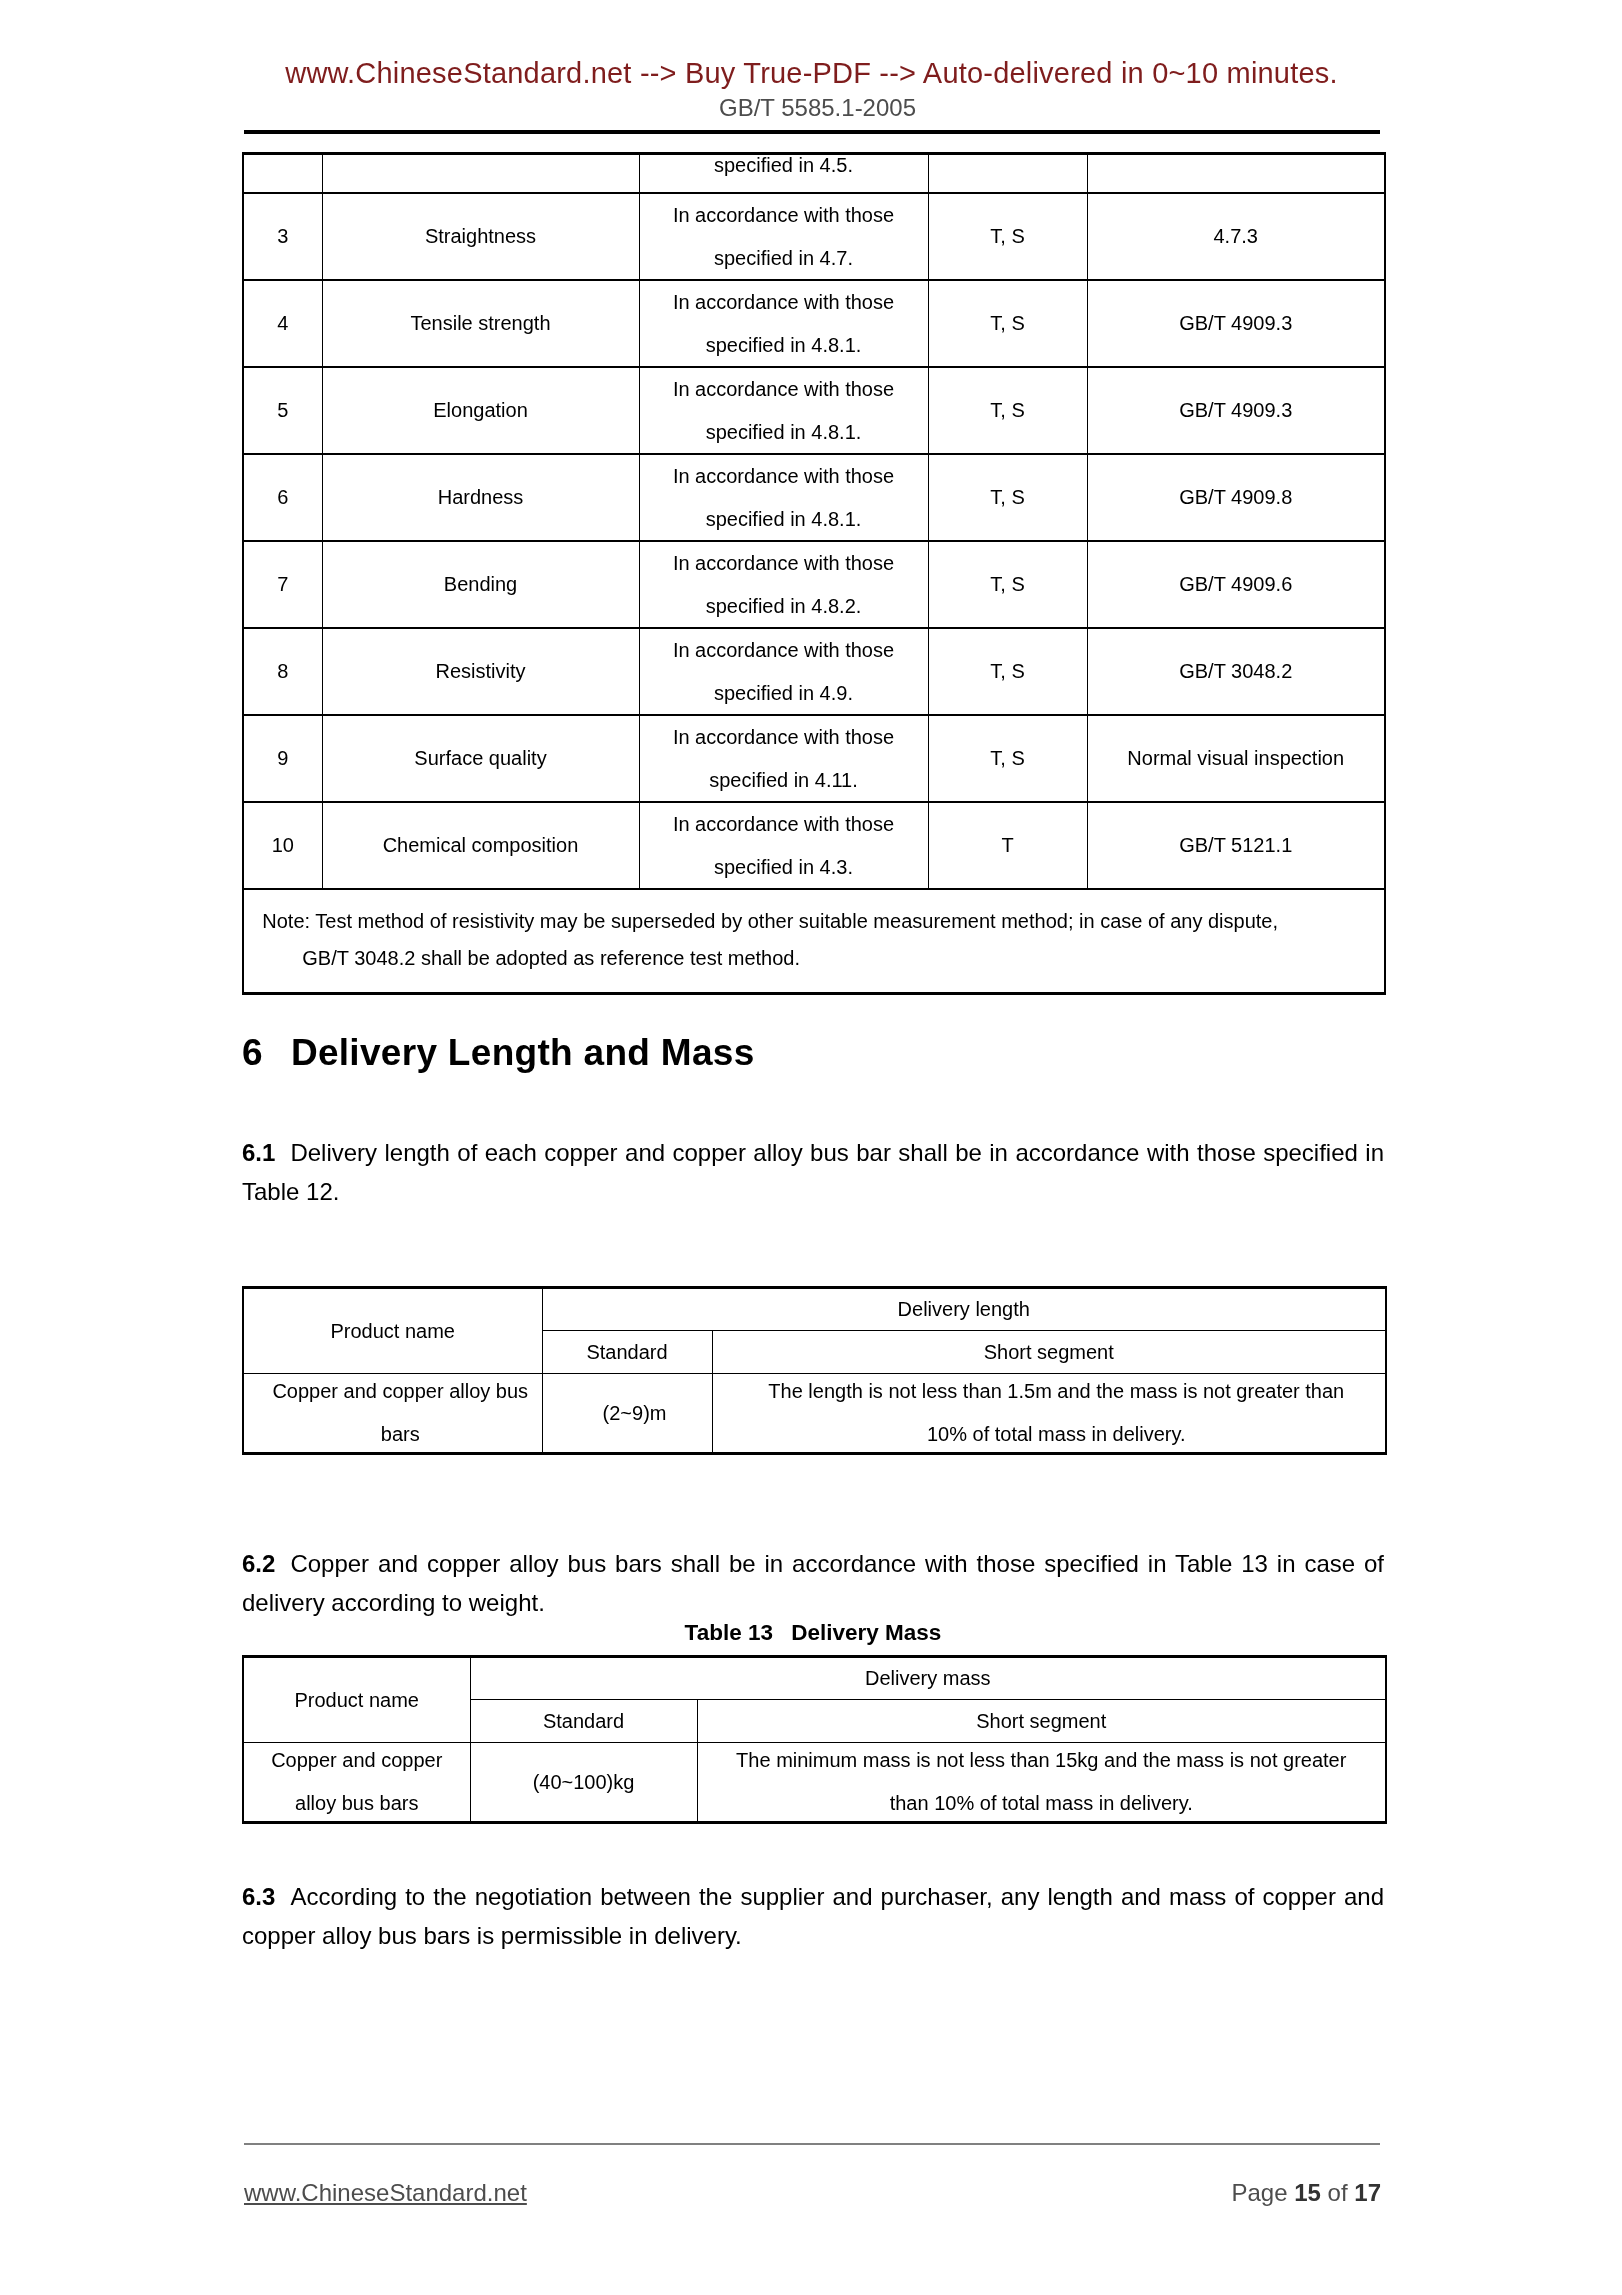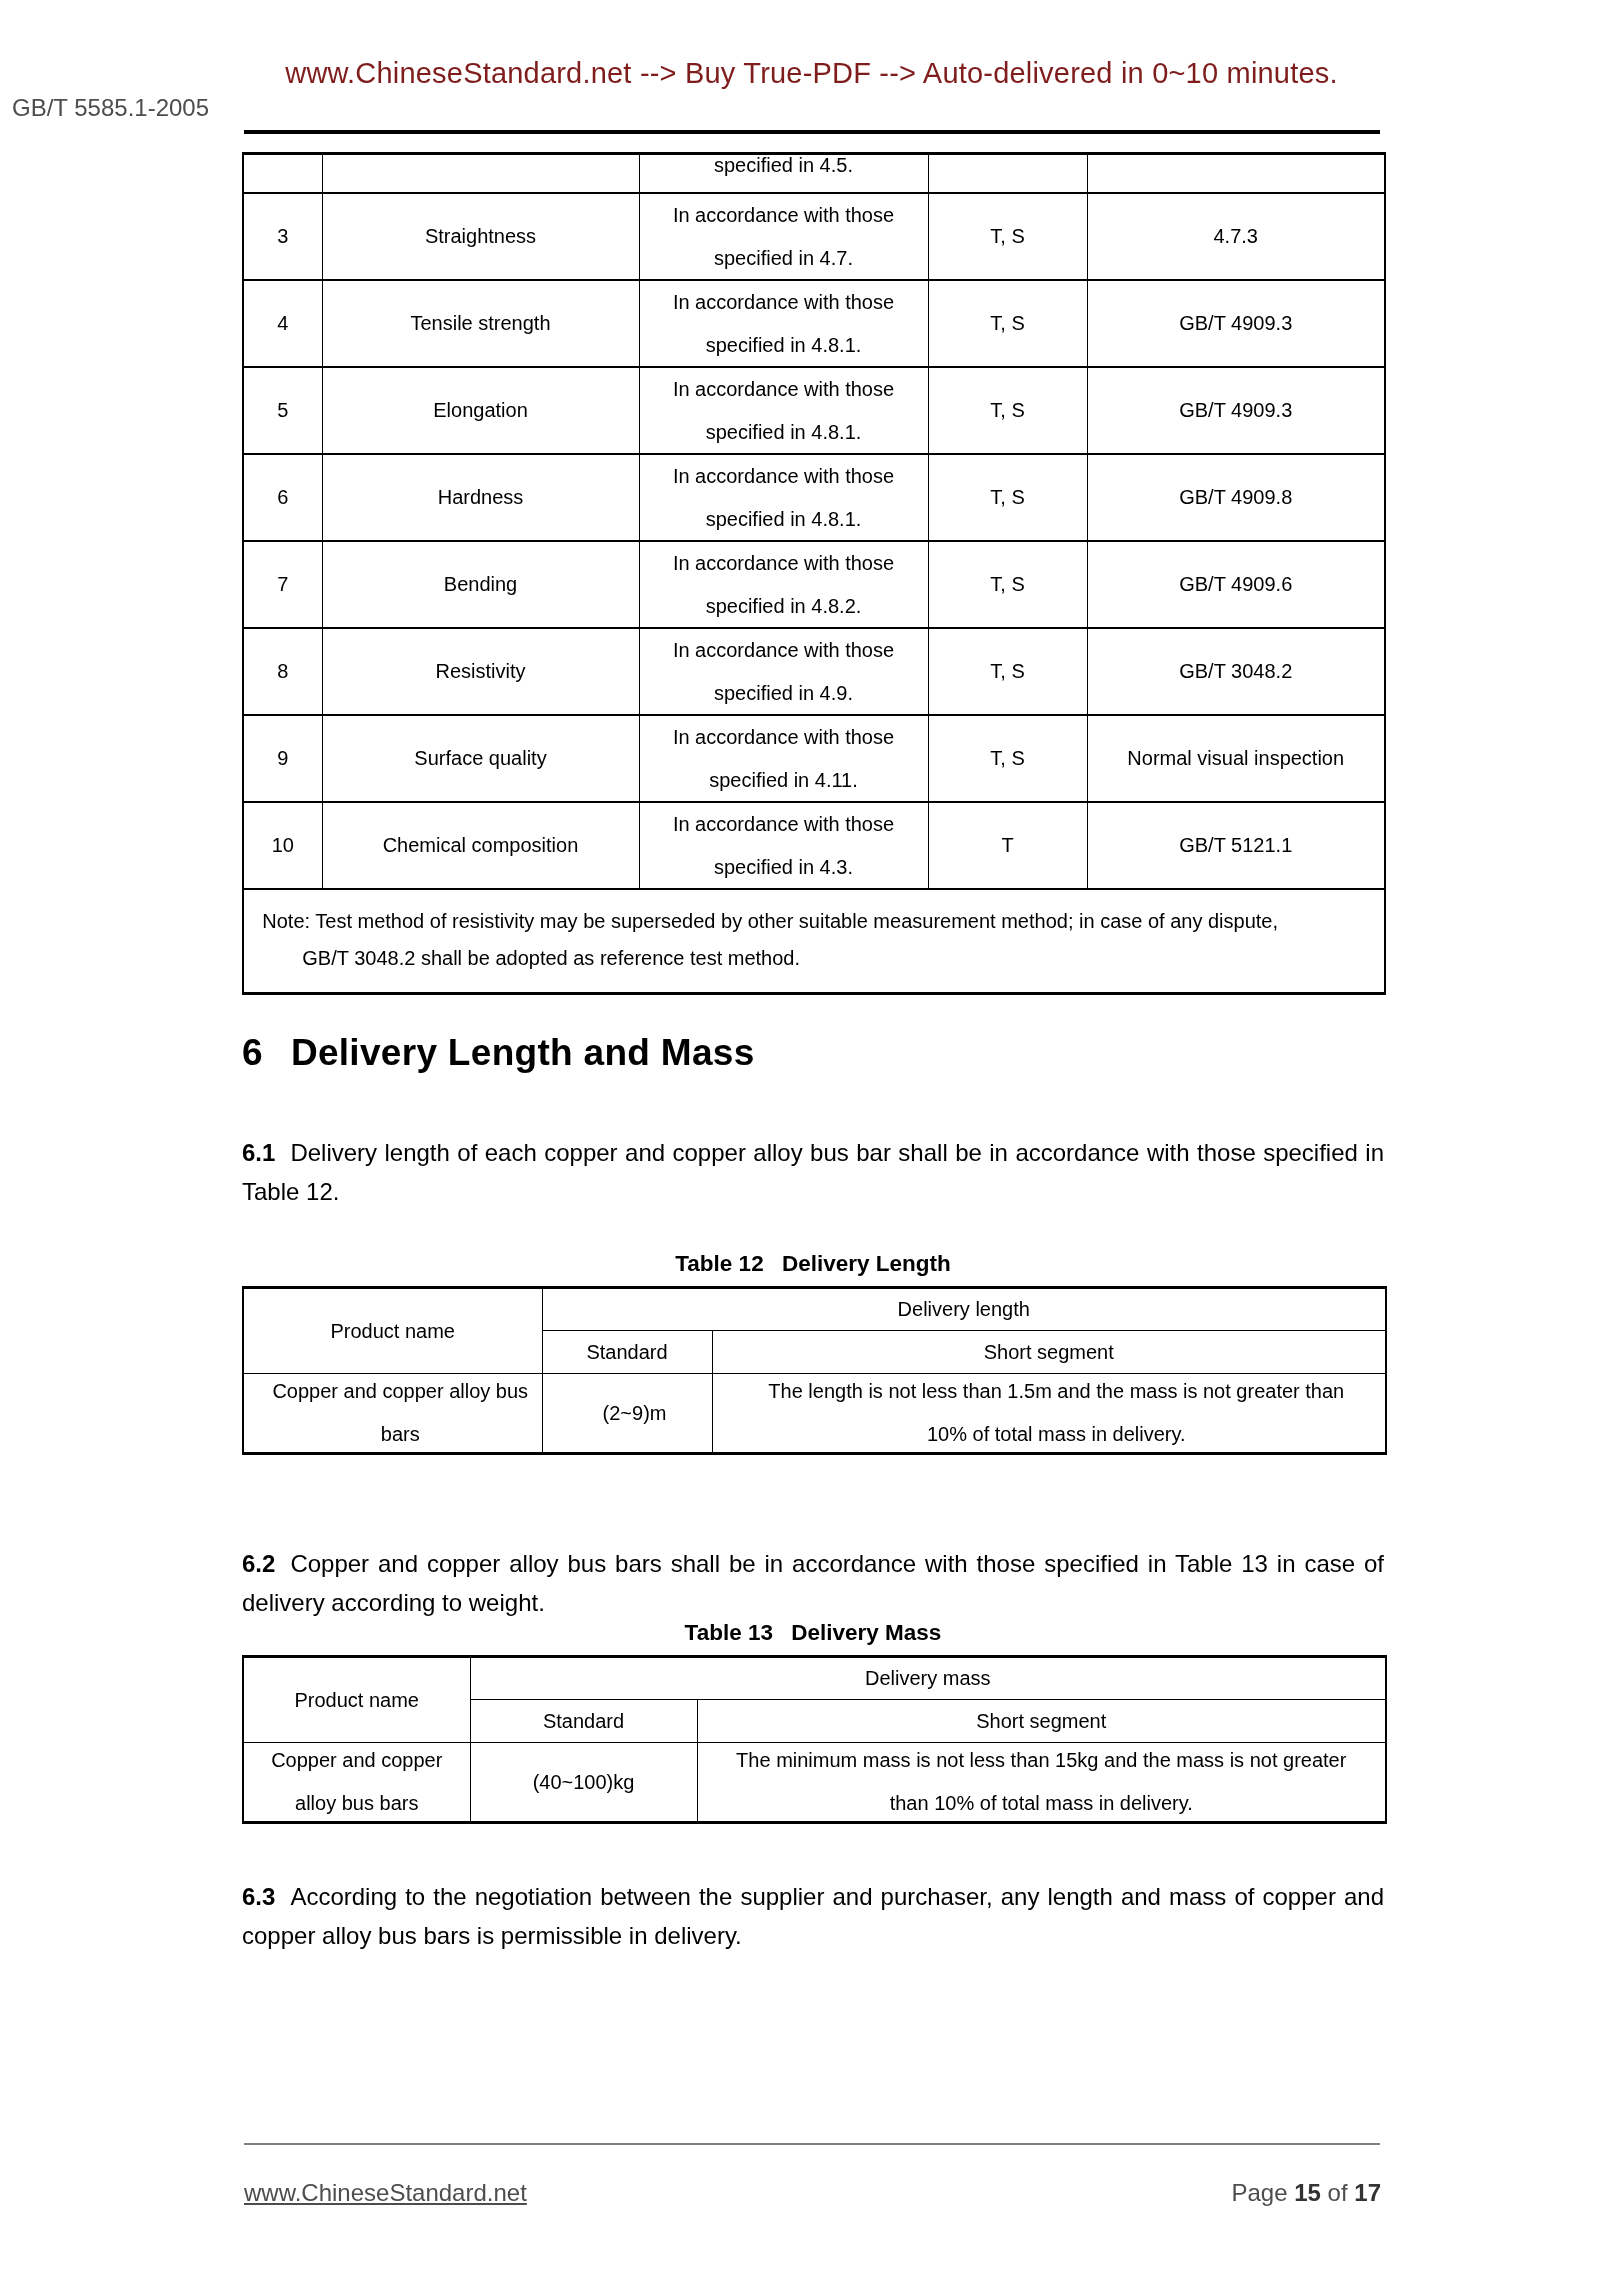--- a/index.html
+++ b/index.html
@@ -29,20 +29,21 @@
     text-align: center;
     font-size: 29px;
     color: #7f1d1d;
     letter-spacing: 0.2px;
     white-space: nowrap;
   }
   .wm-line2 {
     position: absolute;
     left: 0; top: 94px;
     width: 1623px;
+    text-align: center;
     font-size: 24px;
     color: #4d4d4d;
     white-space: nowrap;
     padding-left: 12px;
   }
   .header-rule {
     position: absolute;
     left: 244px; top: 130px;
     width: 1136px;
     height: 4.2px;
@@ -312,23 +313,20 @@
   </table>
 
   <div class="h1-sec">
     <span class="num">6</span><span>Delivery Length and Mass</span>
   </div>
 
   <div class="para" id="para-61">
     <span class="lbl">6.1</span><span>Delivery length of each copper and copper alloy bus bar shall be in accordance with those specified in Table 12.</span>
   </div>
 
-  <div class="tcap" id="cap-12">
-    <span>Table 12</span><span class="sp"></span><span>Delivery Length</span>
-  </div>
 
   <table class="doc" id="tbl-12">
     <colgroup>
       <col style="width:299px">
       <col style="width:170px">
       <col style="width:674px">
     </colgroup>
     <tbody>
       <tr>
         <td class="outer-top outer-left" rowspan="2">Product name</td>

